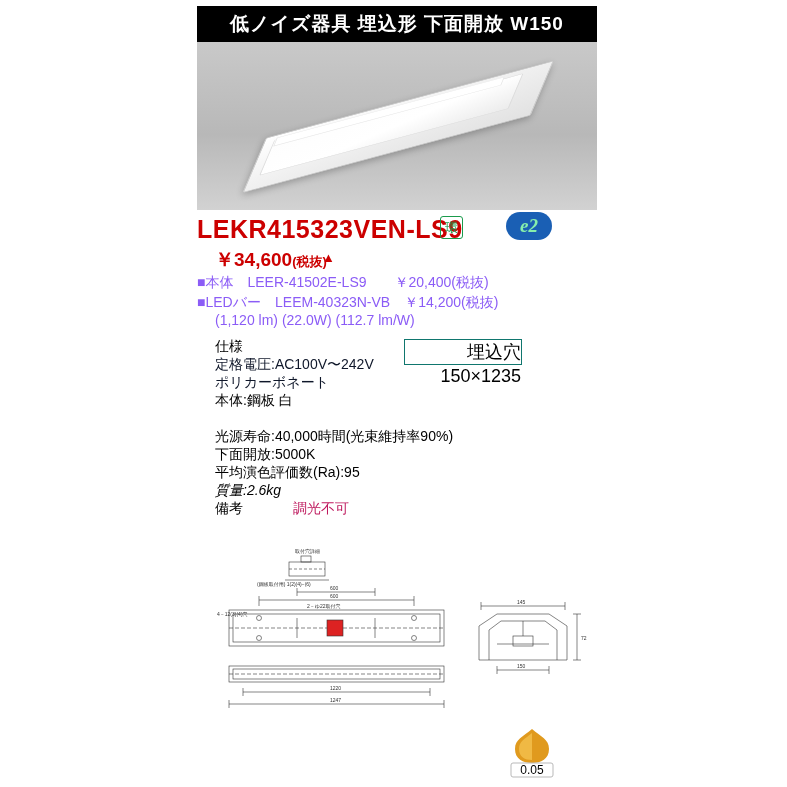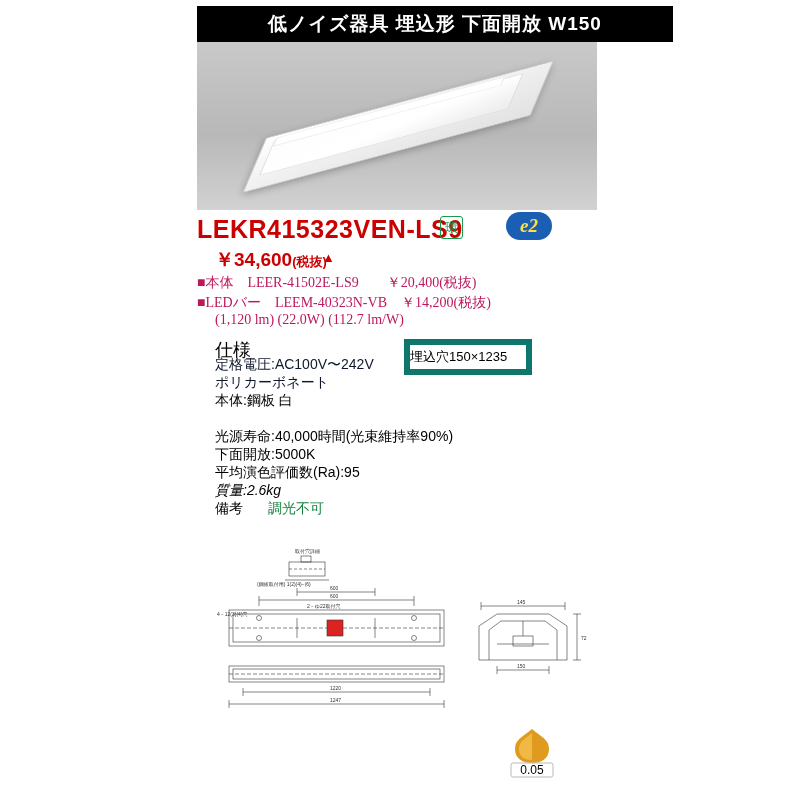--- a/index.html
+++ b/index.html
@@ -8,21 +8,21 @@
     background:#ffffff;
     font-family:"Liberation Sans", sans-serif;
     color:#000;
     position:relative;
     overflow:hidden;
   }
   .page{position:relative;width:787px;height:787px;}
 
   
   .banner{
-    position:absolute;left:197px;top:6px;width:476px;height:36px;
+    position:absolute;left:197px;top:6px;width:400px;height:36px;
     background:#000;color:#fff;
     display:flex;align-items:center;justify-content:center;
     font-size:19px;font-weight:bold;letter-spacing:1px;
   }
 
   
   .photo{
     position:absolute;left:197px;top:42px;width:400px;height:168px;
     background:linear-gradient(180deg,#c9c9c9 0%,#b8b8b8 55%,#d2d2d2 100%);
     overflow:hidden;
@@ -59,64 +59,64 @@
     font-size:25px;font-weight:bold;color:#cc0000;letter-spacing:.5px;text-align:center;
   }
   .kan-badge{
     position:absolute;left:440px;top:216px;
     width:21px;height:21px;border:1px solid #1a9b4c;border-radius:3px;
     color:#1a9b4c;font-size:13px;line-height:21px;text-align:center;
   }
   .e2-badge{
     position:absolute;left:506px;top:212px;
     width:46px;height:28px;border-radius:14px;
-    background:#1a5fb4;color:#fde047;
+    background:#1a5fb4;color:#86efac;
     font-family:"Liberation Serif", serif;
     font-style:italic;font-weight:bold;font-size:19px;
     line-height:28px;text-align:center;
   }
 
   .price{
     position:absolute;left:215px;top:247px;
     font-size:19px;font-weight:bold;color:#cc0000;
   }
   .price .tax{font-size:13px;font-weight:bold;}
   .tri{
     position:absolute;left:322px;top:250px;
     color:#cc0000;font-size:13px;
   }
 
   
   .comp{
-    position:absolute;left:197px;font-size:14px;color:#be185d;white-space:pre;font-family:Liberation Serif, serif;
+    position:absolute;left:197px;font-size:14px;color:#8b5cf6;white-space:pre;
   }
   .comp1{top:274px;}
   .comp2{top:294px;}
   .comp3{top:312px;left:215px;}
 
   
-  .spec-head{position:absolute;left:215px;top:338px;font-size:18px;}
+  .spec-head{position:absolute;left:215px;top:338px;font-size:14px;}
   .spec-line{position:absolute;left:215px;font-size:14px;white-space:pre;}
   .red{color:#0f172a;}
-  .magenta{color:#15803d;}
+  .magenta{color:#be185d;margin-left:25px;}
   .s1{top:356px;}
   .s2{top:374px;}
   .s3{top:392px;}
   .s4{top:410px;}
   .s5{top:428px;}
   .s6{top:446px;}
   .s7{top:464px;}
   .s8{top:482px;font-style:italic;}
   .s9{top:500px;}
   .remark-val{position:absolute;left:268px;top:500px;font-size:14px;}
 
   .hole-box{
     position:absolute;left:404px;top:339px;width:116px;height:24px;
-    border:6px solid #0f766e;
-    font-size:13px;text-align:left;line-height:24px;
+    border:1px solid #0f766e;
+    font-size:18px;text-align:right;line-height:24px;
   }
 
   
   .draw{
     position:absolute;left:197px;top:548px;width:400px;height:185px;
   }
   .draw svg{display:block;}
 
   
   .eco{

